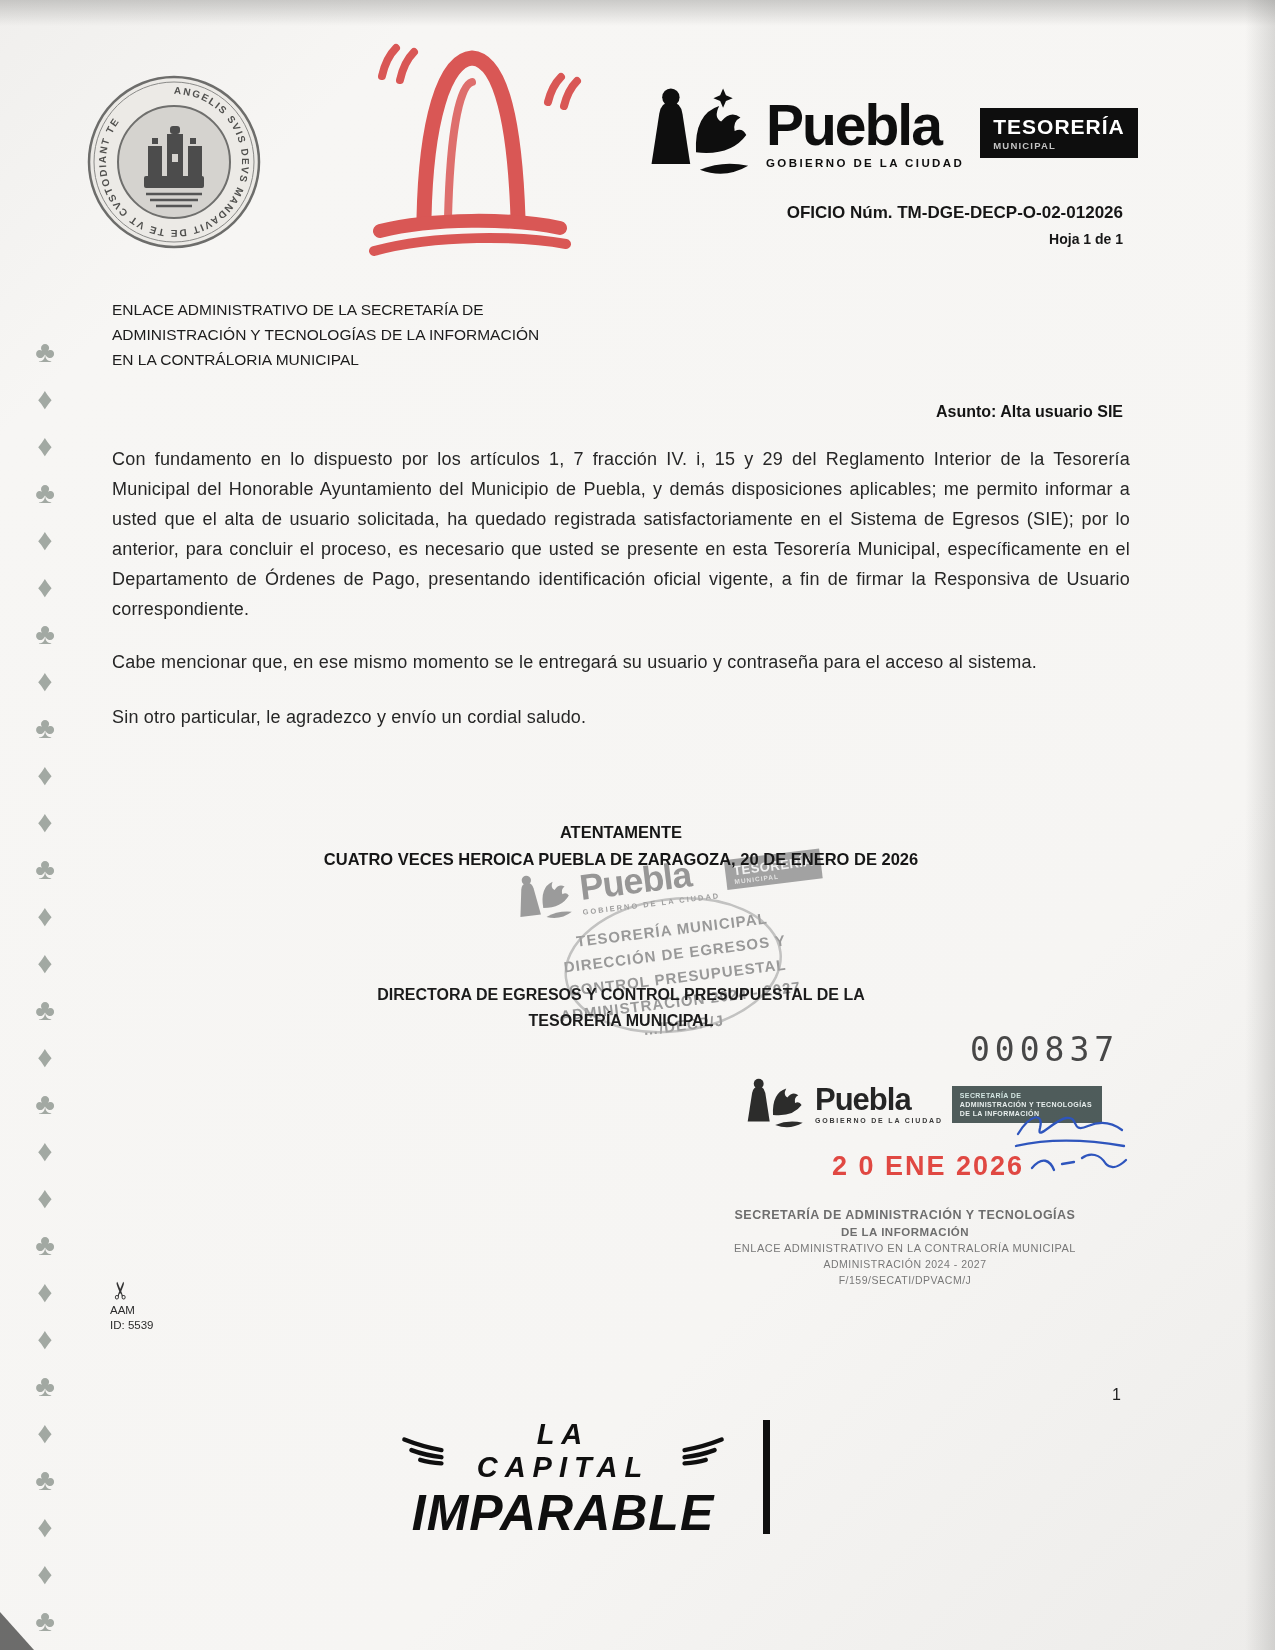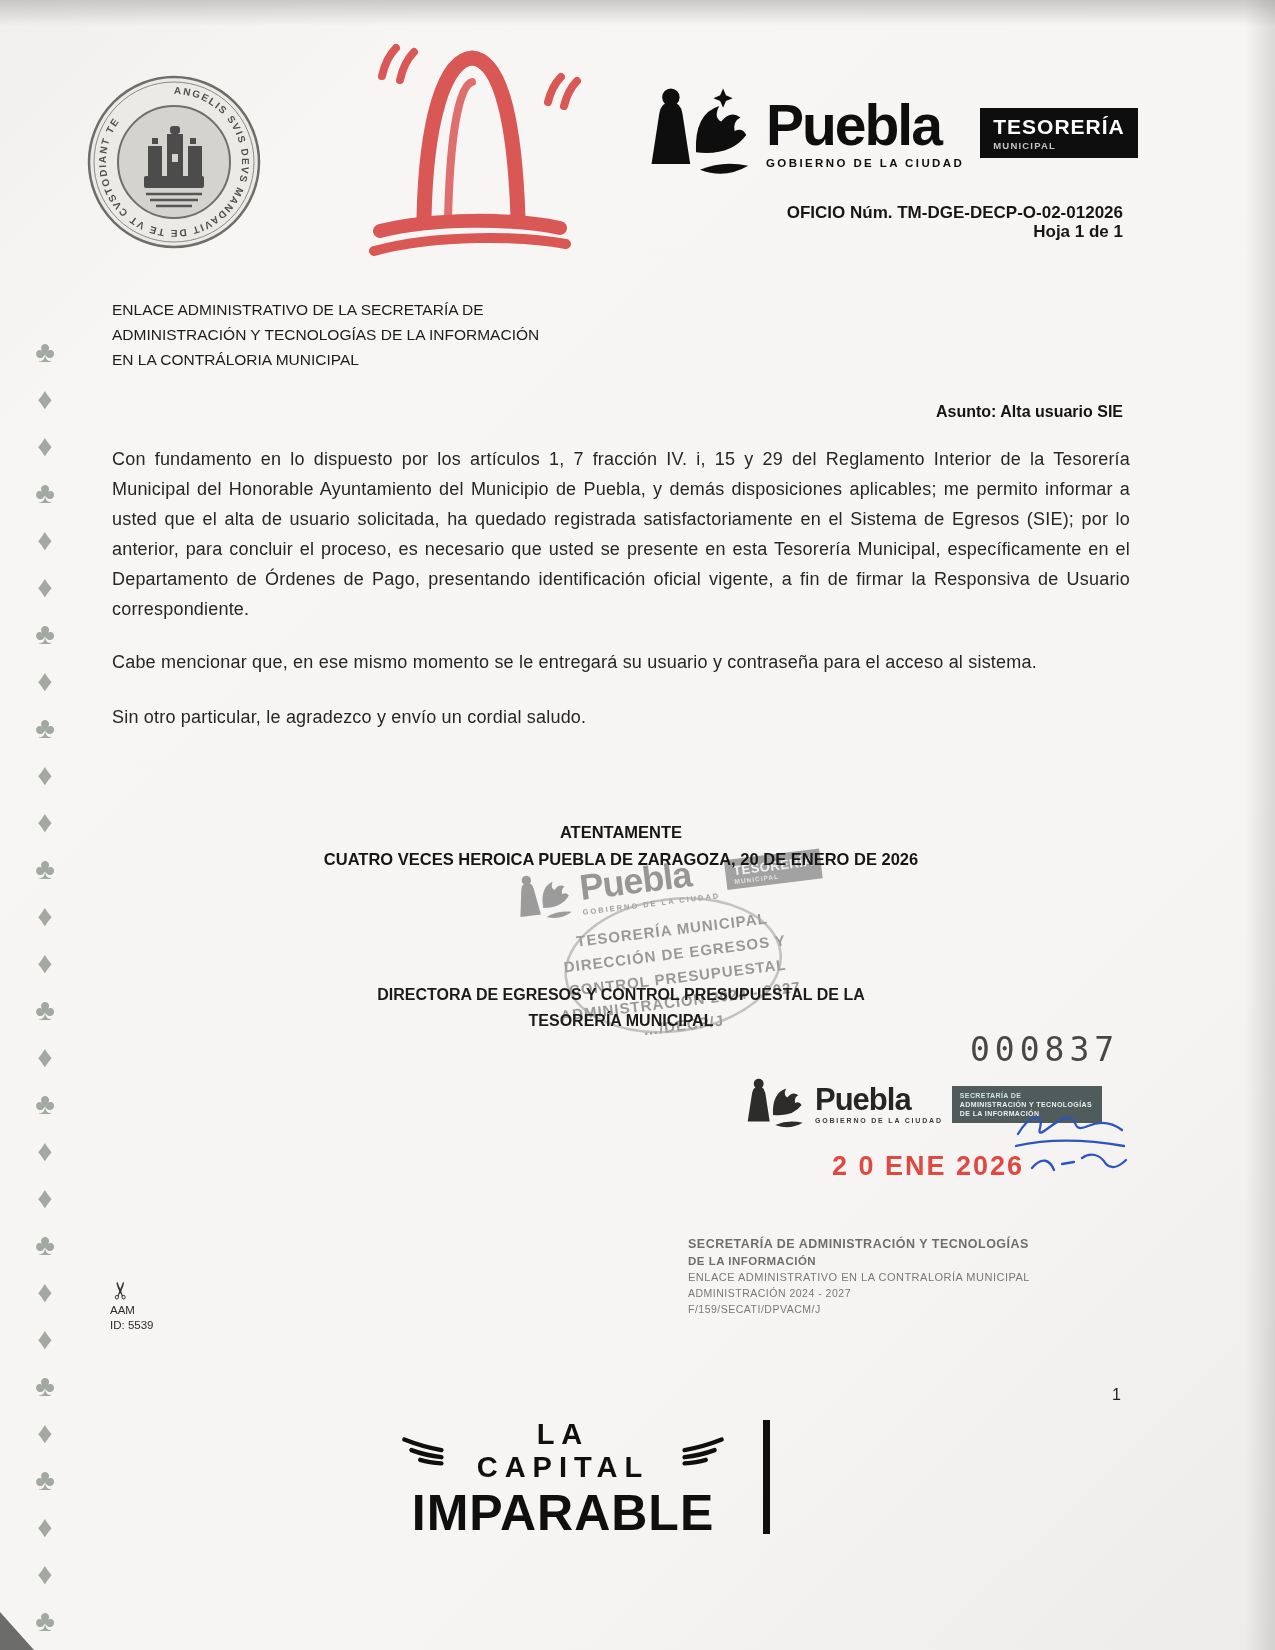--- a/index.html
+++ b/index.html
@@ -35,21 +35,21 @@
   
   .brand { position:absolute; left:638px; top:84px; display:flex; align-items:center; gap:12px; color:#0e0e0e; }
   .brand-icon { width:116px; height:98px; }
   .brand-word { font-size:57px; font-weight:800; letter-spacing:-2px; line-height:1; }
   .brand-tag  { font-size:11.5px; font-weight:700; letter-spacing:2.4px; margin-top:3px; }
   .brand-box  { background:#0e0e0e; color:#fff; padding:7px 13px; margin-left:4px; }
   .brand-box .b1 { font-size:21px; font-weight:800; letter-spacing:1px; }
   .brand-box .b2 { font-size:9.5px; font-weight:700; letter-spacing:1.2px; color:#c4c4c4; margin-top:1px; }
 
   .oficio { position:absolute; right:152px; top:203px; font-weight:700; font-size:17px; color:#161616; }
-  .hoja   { position:absolute; right:152px; top:222px; font-weight:700; font-size:17px; color:#161616; }
+  .hoja   { position:absolute; right:152px; top:231px; font-weight:700; font-size:14px; color:#161616; }
 
   .recipient { position:absolute; left:112px; top:297px; font-size:15.5px; line-height:25px; color:#1c1c1c; }
   .recipient .r1 { font-weight:700; }
 
   .asunto { position:absolute; right:152px; top:391px; font-weight:700; font-size:16px; color:#141414;margin-top:12px; }
 
   .letter-body { position:absolute; left:112px; top:444px; width:1018px; font-size:18px;
     letter-spacing:.2px; line-height:30px; text-align:justify; color:#262626; }
   .letter-body p.p1 { margin-bottom:23px; }
   .letter-body p.p2 { margin-bottom:25px; }
@@ -84,35 +84,35 @@
   .s2-tag  { font-size:7px; font-weight:700; letter-spacing:1.8px; color:#2a2a2a; margin-top:2px; }
   .s2-box  { background:#41504f; color:#e8efee; padding:5px 8px; width:150px; }
   .s2-box div { font-size:7px; font-weight:700; letter-spacing:.4px; line-height:9px; }
   .s2-box .hl { color:#cfe3e0; }
 
   .sig-blue { position:absolute; left:1008px; top:1106px; width:125px; height:80px; z-index:5; }
 
   .date-stamp { position:absolute; left:832px; top:1151px; font-family:Liberation Sans, sans-serif;
     font-weight:700; font-size:27px; color:#df3a34; letter-spacing:2px; z-index:4; opacity:.92; }
 
-  .stamp2-text { position:absolute; left:688px; top:1207px; width:434px; 
-    color:#787878; z-index:2; letter-spacing:.5px;margin-top:29px; }
+  .stamp2-text { position:absolute; left:688px; top:1207px; width:434px; text-align:center;
+    color:#787878; z-index:2; letter-spacing:.5px; }
   .stamp2-text .t1 { font-size:12.5px; font-weight:700; line-height:17px; color:#6e6e6e; }
   .stamp2-text .t2 { font-size:11.5px; font-weight:700; line-height:16px; color:#6e6e6e; }
   .stamp2-text .t3 { font-size:11px; line-height:16px; }
   .stamp2-text .t4, .stamp2-text .t5 { font-size:10.5px; line-height:16px; }
 
   .aam { position:absolute; left:110px; top:1283px; font-size:11.5px; color:#2b2b2b; line-height:15px; }
   .aam .scissors { display:inline-block; font-size:24px; transform:rotate(-90deg); color:#333; }
   .aam .init { font-weight:400; }
 
   .pagenum { position:absolute; left:1112px; top:1386px; font-size:16px; color:#1f1f1f; }
 
   
-  .footer-logo { position:absolute; left:398px; top:1418px; width:330px; text-align:center; color:#0f0f0f; }
+  .footer-logo { position:absolute; left:398px; top:1418px; width:330px; text-align:center; color:#0f0f0f;font-style:italic; }
   .fl-row1 { display:flex; align-items:center; justify-content:center; gap:10px;
     font-weight:800; font-size:29px; letter-spacing:7px; }
   .fl-wing { width:48px; height:30px; color:#0f0f0f; flex:0 0 auto; }
   .fl-row2 { font-size:50px; font-weight:800; letter-spacing:1px; margin-top:0px; }
   .fl-bar  { position:absolute; right:-42px; top:2px; width:7px; height:114px; background:#0f0f0f; }
 </style>
 </head>
 <body>
 
 <div class="page">

